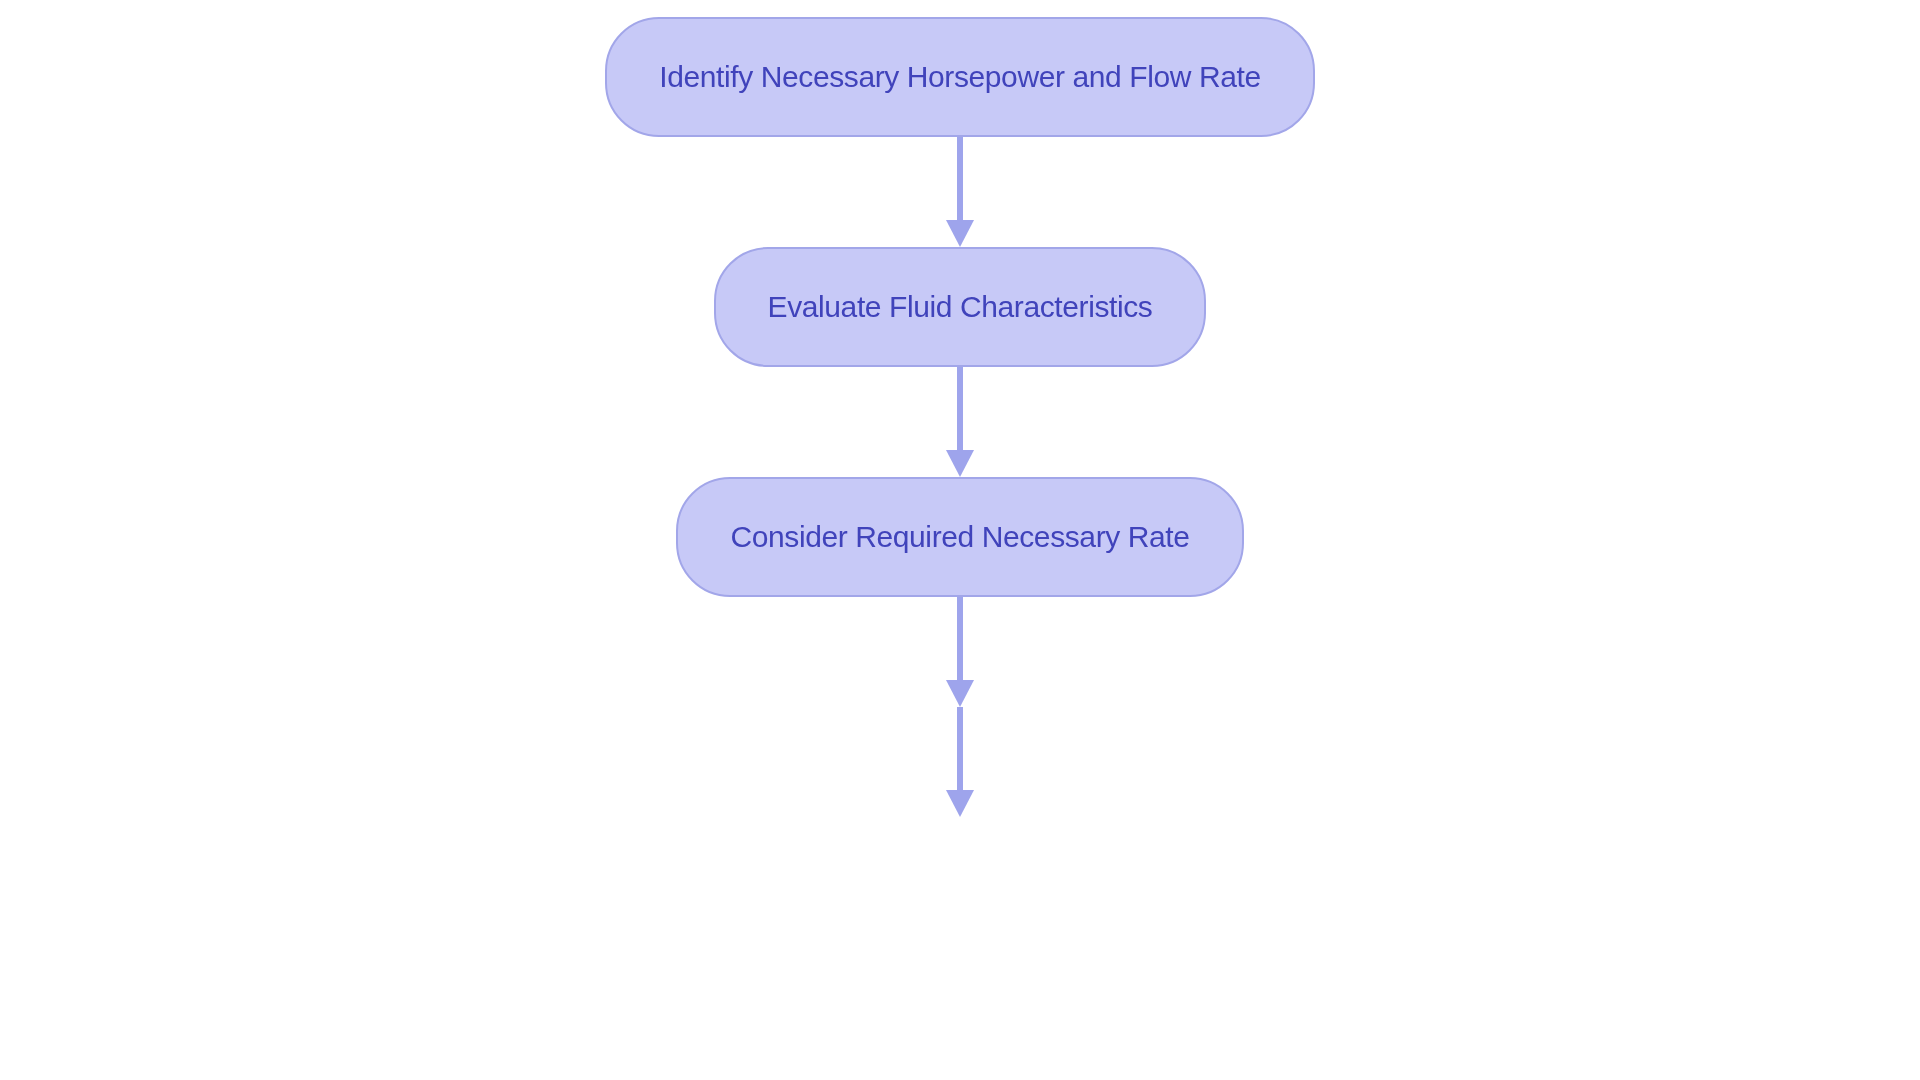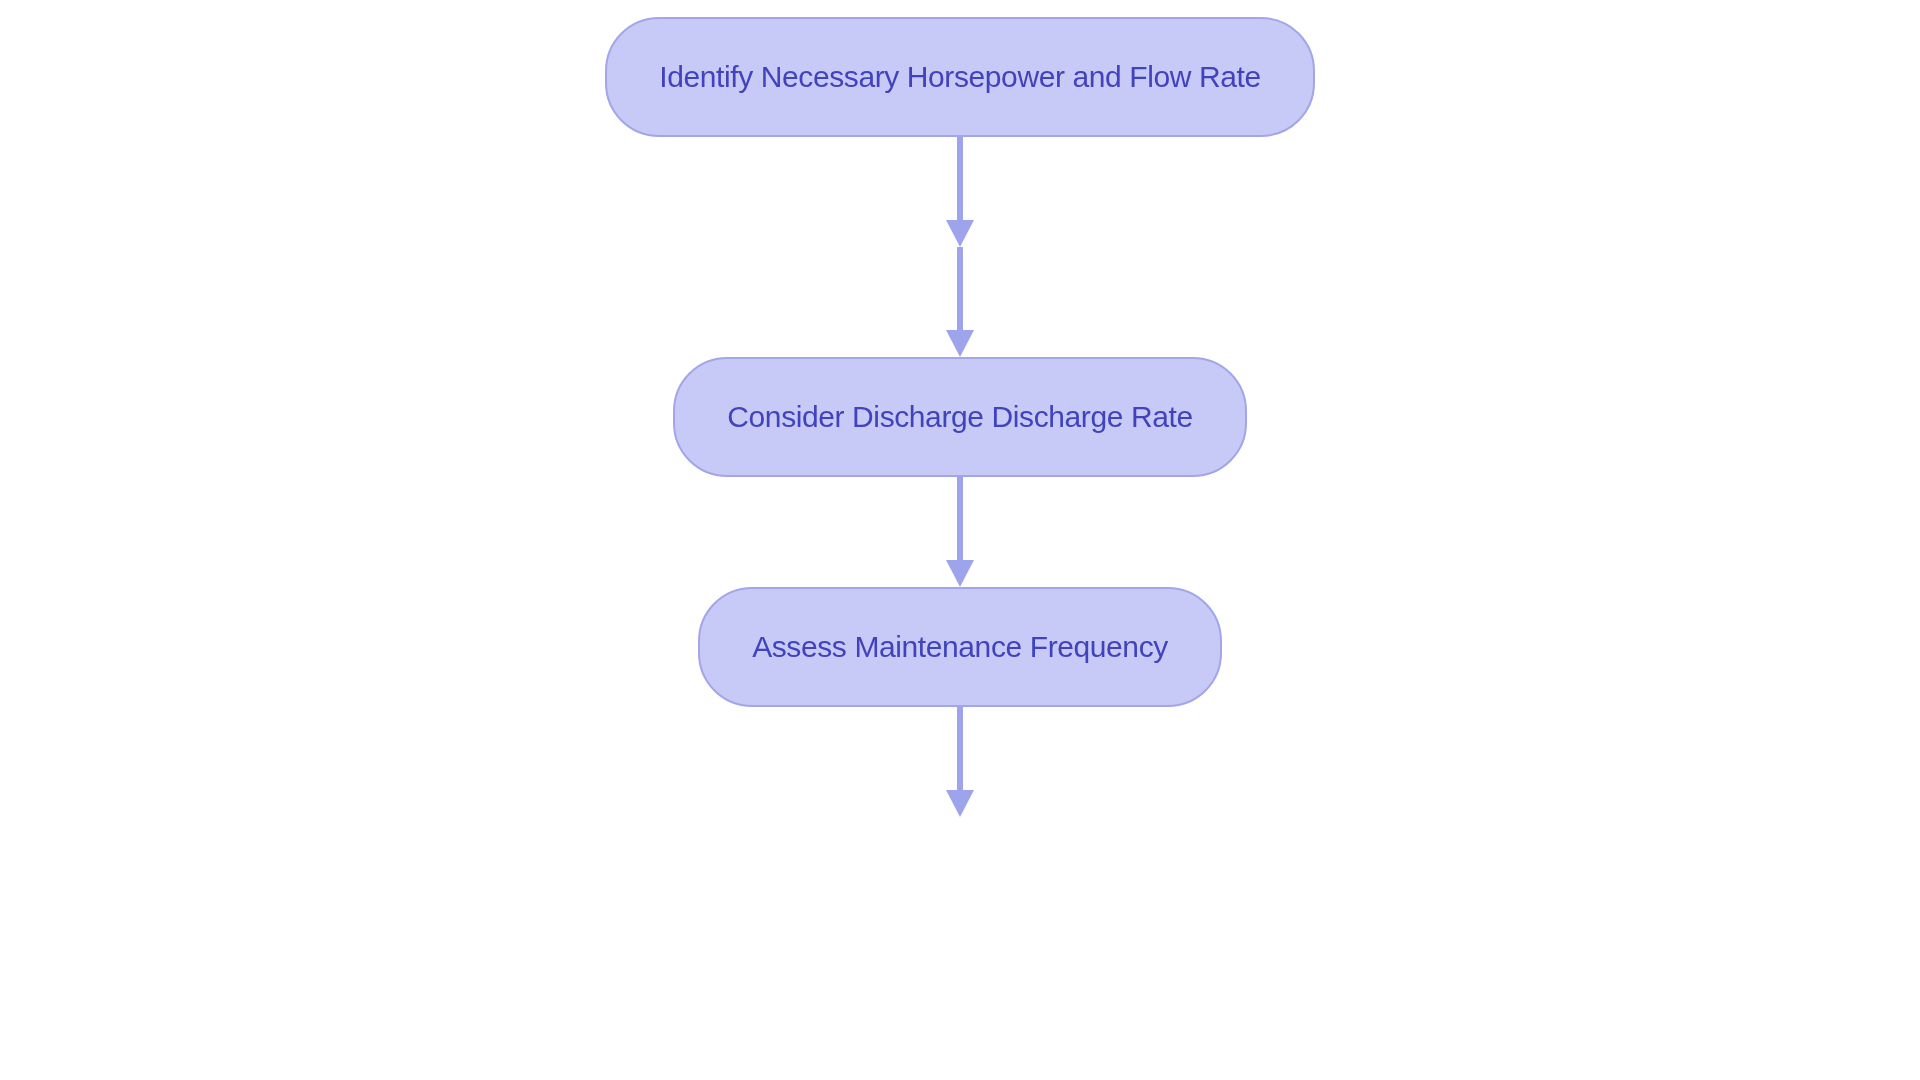--- a/index.html
+++ b/index.html
@@ -61,34 +61,34 @@
 <div class="canvas">
   <div class="flow">
 
     <div class="node">Identify Necessary Horsepower and Flow Rate</div>
 
     <div class="arrow">
       <div class="arrow-line"></div>
       <div class="arrow-head"></div>
     </div>
 
+    <div class="node">Evaluate Fluid Characteristics</div>
 
     <div class="arrow">
       <div class="arrow-line"></div>
       <div class="arrow-head"></div>
     </div>
 
-    <div class="node">Consider Discharge Discharge Rate</div>
+    <div class="node">Consider Required Necessary Rate</div>
 
     <div class="arrow">
       <div class="arrow-line"></div>
       <div class="arrow-head"></div>
     </div>
 
-    <div class="node">Assess Maintenance Frequency</div>
 
     <div class="arrow">
       <div class="arrow-line"></div>
       <div class="arrow-head"></div>
     </div>
 
 
   </div>
 </div>
 

